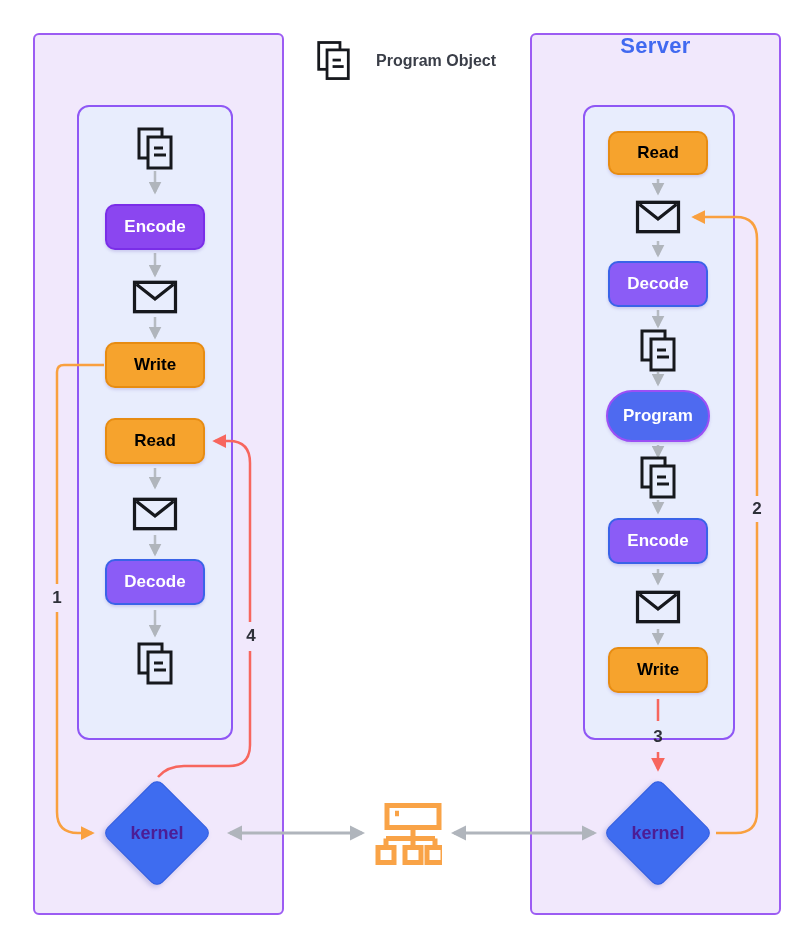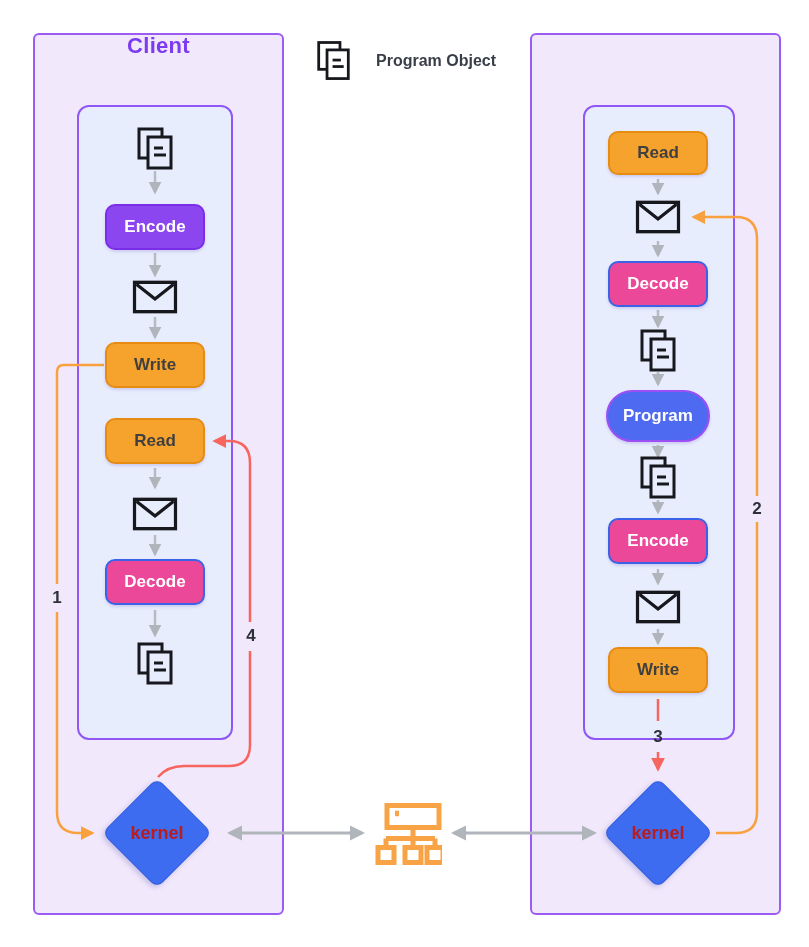--- a/index.html
+++ b/index.html
@@ -21,34 +21,34 @@
                  background:#e8edfd; border:2px solid #8f57f5; border-radius:12px; }
   #client-inner { left:77px; width:156px; }
   #server-inner { left:583px; width:152px; }
 
   
   .node { position:absolute; transform:translate(-50%,-50%);
           width:100px; height:46px; display:flex; align-items:center; justify-content:center;
           font-size:17px; font-weight:bold; border-radius:10px; border:2px solid;
           box-shadow:0 2px 3px rgba(110,90,190,.22); }
   .node-purple { background:#8b46f0; border-color:#7a2ee8; color:#ffffff; }
-  .node-blue   { background:#ec4899; border-color:#3a63e8; color:#ffffff; }
-  .node-orange { background:#f6a32d; border-color:#e78c12; color:#404040; }
+  .node-blue   { background:#8b5cf6; border-color:#3a63e8; color:#ffffff; }
+  .node-orange { background:#f6a32d; border-color:#e78c12; color:#000000; }
   .node-handler{ width:104px; height:52px; border-radius:26px;
                  background:#4e6af0; border:2.5px solid #9b4ff5; color:#ffffff; }
 
   .icon { position:absolute; transform:translate(-50%,-50%); line-height:0; }
 
   
   .kernel { position:absolute; width:112px; height:112px; transform:translate(-50%,-50%); }
   .kernel-shape { position:absolute; left:17px; top:17px; width:78px; height:78px;
                   background:#3e6cf0; border:1.5px solid #2f5ce0; border-radius:8px;
                   transform:rotate(45deg); box-shadow:0 3px 5px rgba(90,90,180,.3); }
   .kernel-label { position:absolute; inset:0; display:flex; align-items:center; justify-content:center;
-                  color:#b91c1c; font-weight:bold; font-size:18px; }
+                  color:#4c1d95; font-weight:bold; font-size:18px; }
 
   
   .legend-row { position:absolute; left:312px; display:flex; align-items:center; }
   .legend-icon-cell { width:42px; display:flex; align-items:center; justify-content:center; line-height:0; }
   .legend-label { margin-left:22px; font-size:16px; font-weight:bold; color:#3a3e48; }
   .swatch { width:33px; height:27px; border-radius:9px; border:2px solid; }
   .swatch-blue  { background:#4b78f5; border-color:#3a63e8; }
   .swatch-orange{ background:#f6a32d; border-color:#e78c12; }
 
   
@@ -58,21 +58,21 @@
   
   #connectors { position:absolute; left:0; top:0; pointer-events:none; }
 </style>
 </head>
 <body>
 
 <div id="stage">
 
   <div id="client-panel" class="outer-panel"></div>
   <div id="server-panel" class="outer-panel"></div>
-  <div id="client-title" class="panel-title">Client</div>
+  <div id="server-title" class="panel-title">Server</div>
   <div id="client-inner" class="inner-panel"></div>
   <div id="server-inner" class="inner-panel"></div>
 
   <svg id="connectors" width="809" height="947" viewBox="0 0 809 947">
     <defs>
       <marker id="m-gray" viewBox="0 0 10 10" refX="8" refY="5" markerWidth="5.2" markerHeight="5.2" orient="auto-start-reverse">
         <path d="M0,0 L10,5 L0,10 z" fill="#b0b5bc"></path>
       </marker>
       <marker id="m-orange" viewBox="0 0 10 10" refX="8" refY="5" markerWidth="5.5" markerHeight="5.5" orient="auto-start-reverse">
         <path d="M0,0 L10,5 L0,10 z" fill="#f9a03f"></path>

